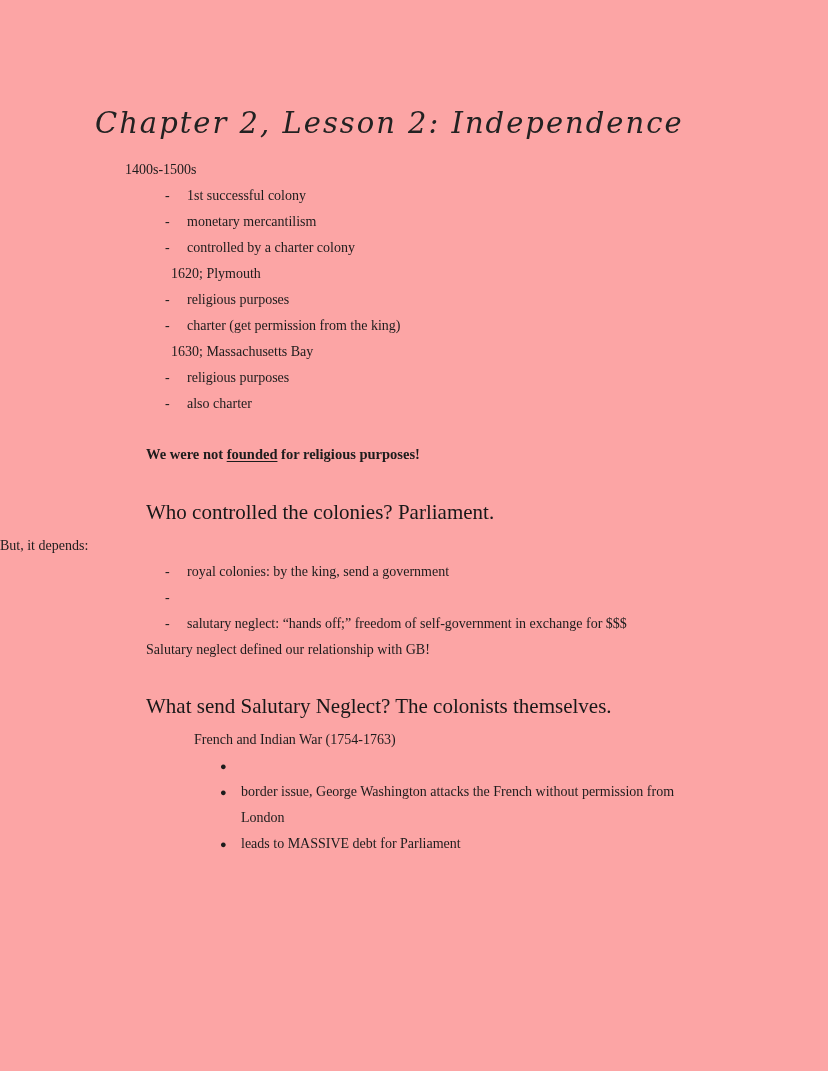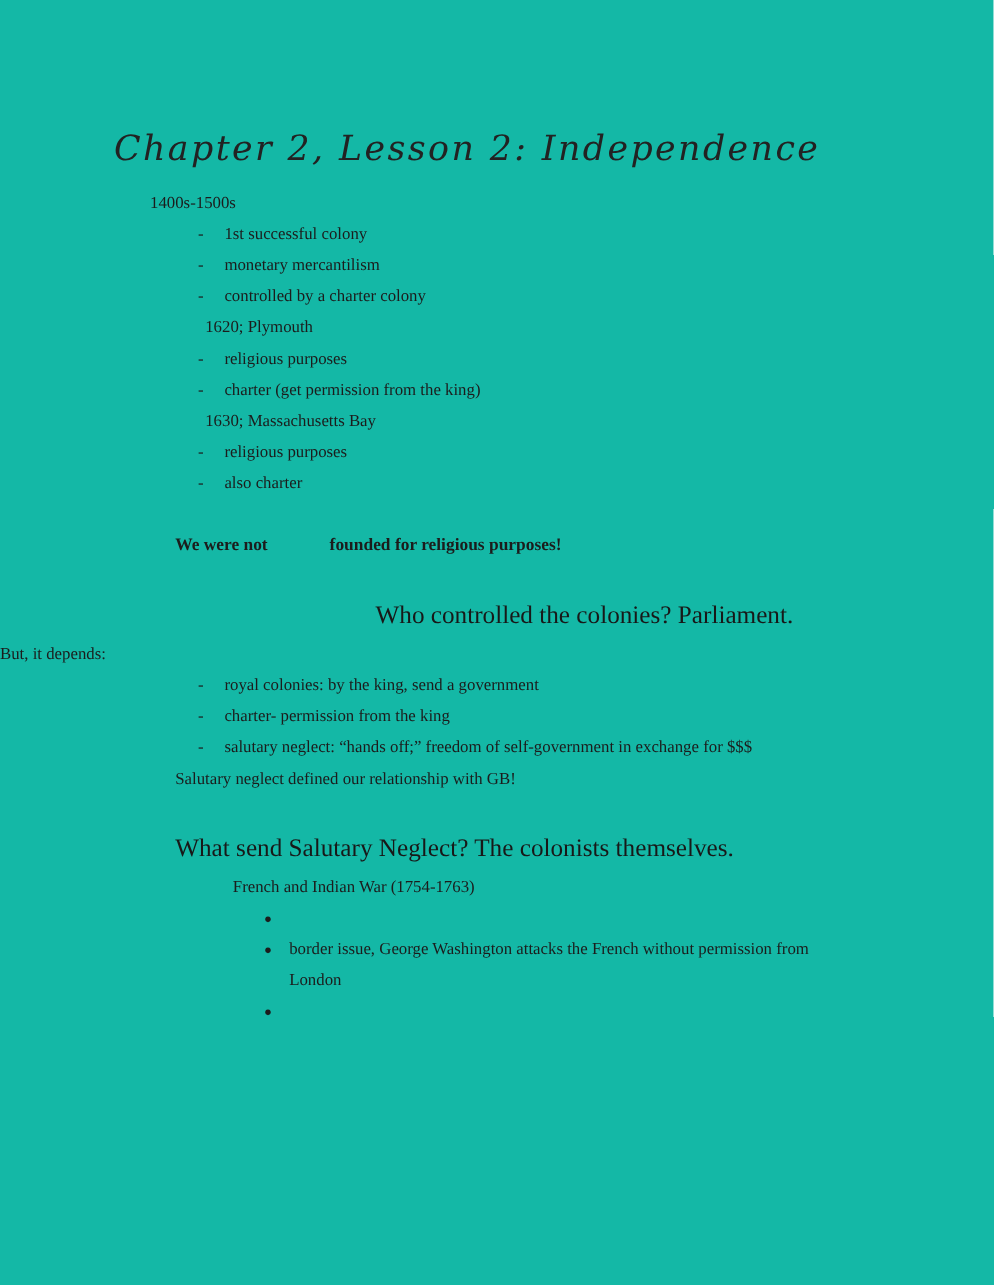--- a/index.html
+++ b/index.html
@@ -1,20 +1,20 @@
 <!DOCTYPE html>
 <html><head>
 <meta charset="utf-8">
 <style>
   html, body { margin: 0; padding: 0; background: #ffffff; }
   .page {
     position: relative;
     width: 828px;
     height: 1071px;
-    background: #14b8a6;
+    background: #fca5a5;
     color: #1c1c1c;
     font-family: "Liberation Serif", serif;
     overflow: hidden;
     box-sizing: border-box;
     padding-top: 103px;
   }
   .doc-title {
     margin: 0 0 0 95px;
     font-family: "DejaVu Serif", serif;
     font-style: italic;
@@ -30,21 +30,21 @@
     line-height: 15px;
   }
   .section-heading {
     margin: 0 0 0 146px;
     font-weight: 400;
     font-size: 21px;
     line-height: 24px;
     color: #181818;
   }
   .h-colonies   { margin-top: 38px; }
-  .h-parliament { margin-top: 36px; text-align: center; }
+  .h-parliament { margin-top: 36px; }
   .h-salutary   { margin-top: 31px; }
 
   .line {
     font-size: 14px;
     line-height: 26px;
   }
   .list-label   { margin-left: 171px; }
   .first-line   { margin-top: 9px; }
   .sec2-intro   { }
   .sec3-intro   { margin-left: 194px; }
@@ -68,22 +68,22 @@
   }
   .bullet-item .item-text { max-width: 468px; }
 
   .emphasis-note {
     margin: 27px 0 0 146px;
     font-size: 14.5px;
     line-height: 20px;
     font-weight: 700;
   }
   .emphasis-note .underlined {
+    text-decoration: underline;
     text-underline-offset: 2px;
-    margin-left: 48px;
   }
   .note-gap-above { margin-top: 36px; }
   .section-footnote { margin-left: 146px; }
 </style>
 </head>
 <body>
 
 <div class="page">
 
   <h1 class="doc-title">Chapter 2, Lesson 2: Independence</h1>
@@ -129,35 +129,35 @@
 
   <h2 class="section-heading h-parliament note-gap-above">Who controlled the colonies? Parliament.</h2>
 
   <div class="line sec2-intro first-line">But, it depends:</div>
   <div class="line dash-item">
     <span class="marker">-</span>
     <span class="item-text">royal colonies: by the king, send a government</span>
   </div>
   <div class="line dash-item">
     <span class="marker">-</span>
-    <span class="item-text">charter- permission from the king</span>
   </div>
   <div class="line dash-item">
     <span class="marker">-</span>
     <span class="item-text">salutary neglect: “hands off;” freedom of self-government in exchange for $$$</span>
   </div>
   <div class="line section-footnote">Salutary neglect defined our relationship with GB!</div>
 
   <h2 class="section-heading h-salutary">What send Salutary Neglect? The colonists themselves.</h2>
 
   <div class="line sec3-intro first-line">French and Indian War (1754-1763)</div>
   <div class="line bullet-item">
     <span class="marker">●</span>
   </div>
   <div class="line bullet-item">
     <span class="marker">●</span>
     <span class="item-text">border issue, George Washington attacks the French without permission from London</span>
   </div>
   <div class="line bullet-item">
     <span class="marker">●</span>
+    <span class="item-text">leads to MASSIVE debt for Parliament</span>
   </div>
 
 </div>
 
 </body></html>

